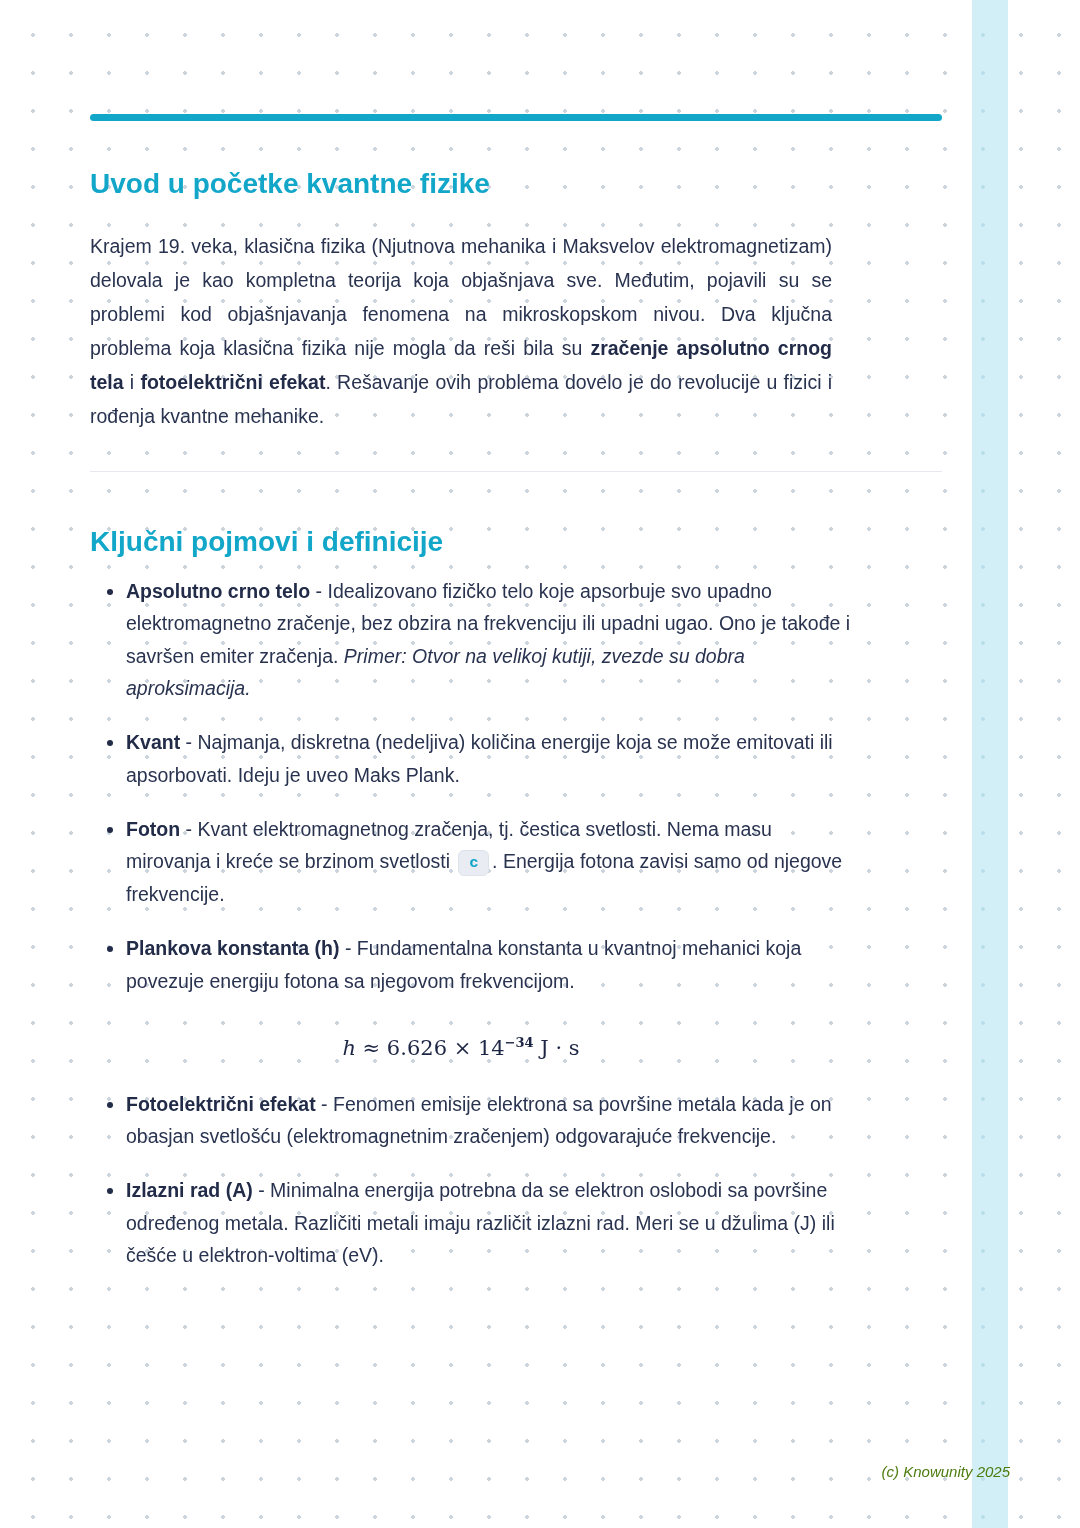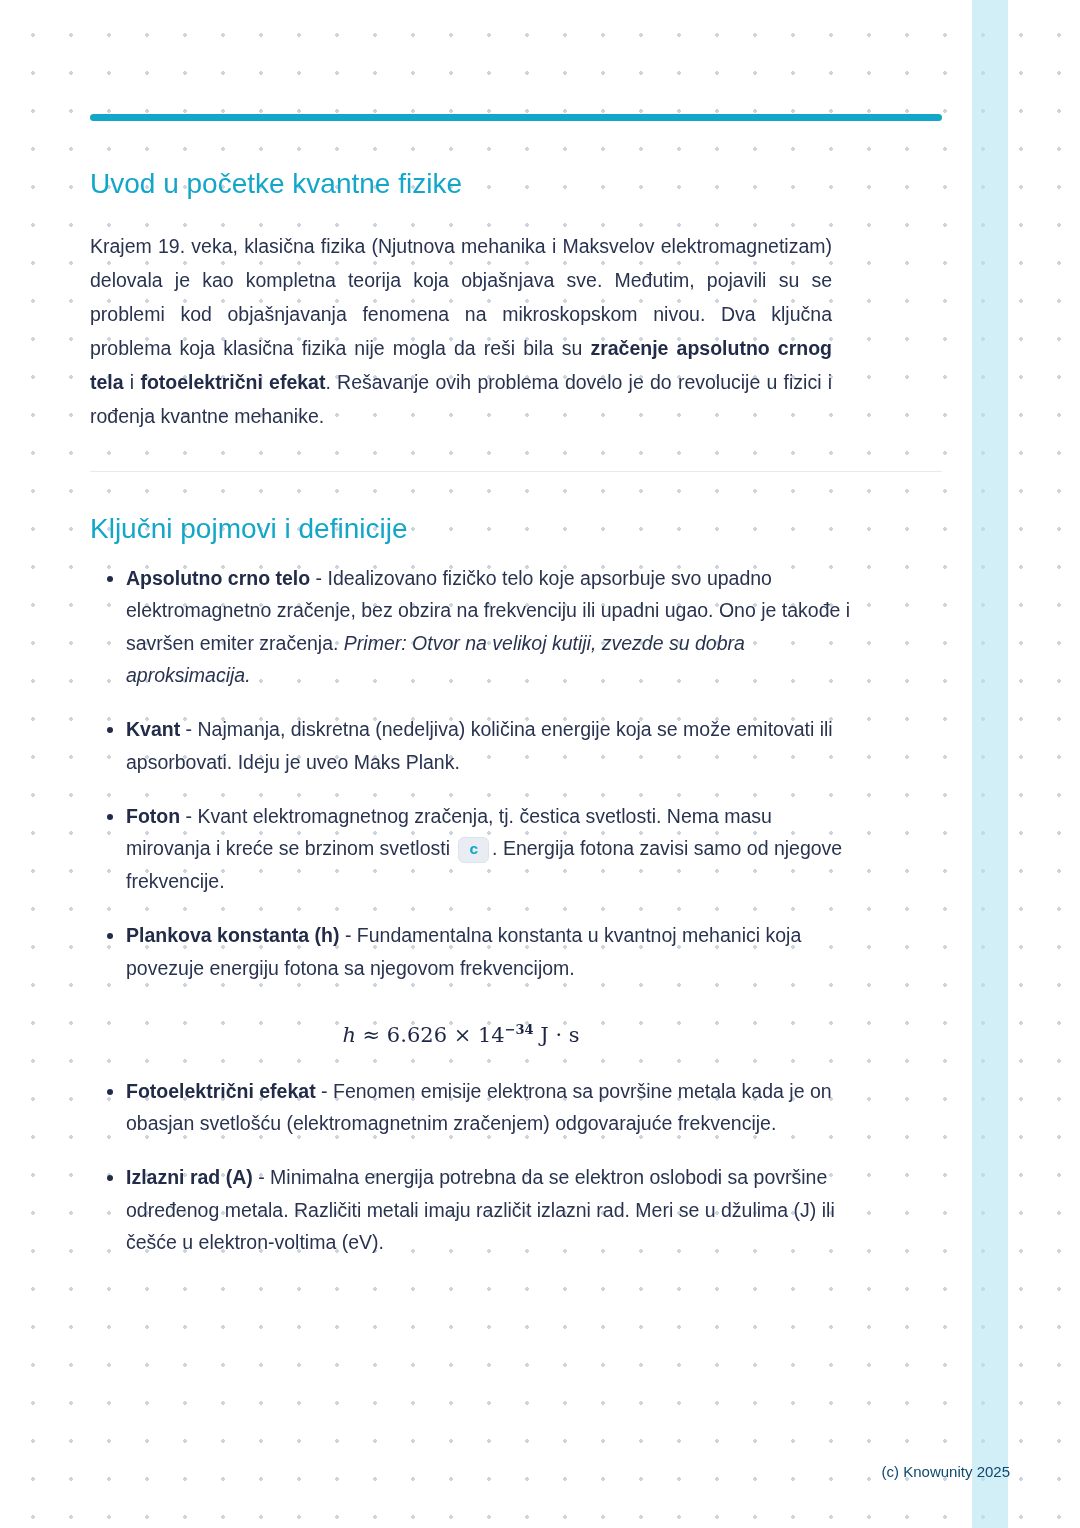--- a/index.html
+++ b/index.html
@@ -50,21 +50,21 @@
     margin-top: 26px;
     height: 7px;
     width: 100%;
     border-radius: 4px;
     background: #12a6c9;
   }
 
   h2.section {
     margin-top: 46px;
     font-size: 28px;
-    font-weight: 400;
+    font-weight: 700;
     color: #12a6c9;
     line-height: 1.2;
   }
 
   p.intro {
     margin-top: 28px;
     width: 742px;
     font-size: 19.5px;
     line-height: 1.75;
     text-align: justify;
@@ -72,21 +72,21 @@
 
   p.intro strong, li strong { font-weight: 700; color: #222c49; }
 
   .divider {
     margin-top: 38px;
     height: 1px;
     width: 100%;
     background: #e6eaf0;
   }
 
-  h2.section.second { margin-top: 40px; }
+  h2.section.second { margin-top: 53px; }
 
   ul.terms {
     margin-top: 16px;
     width: 762px;
     padding-left: 36px;
     list-style: disc;
   }
 
   ul.terms li {
     font-size: 19.5px;
@@ -125,21 +125,22 @@
 
   .formula .fvar { font-style: italic; }
 
   .formula sup { font-size: 0.62em; font-weight: bold; }
 
   .footer {
     position: absolute;
     right: 70px;
     bottom: 48px;
     font-size: 15px;
-    color: #0c4a6e;
+    color: #4d7c0f;
+    font-style: italic;
   }
 </style>
 </head>
 <body>
 
 <div class="stripe"></div>
 
 <div class="content">
 
   <div class="rule"></div>

